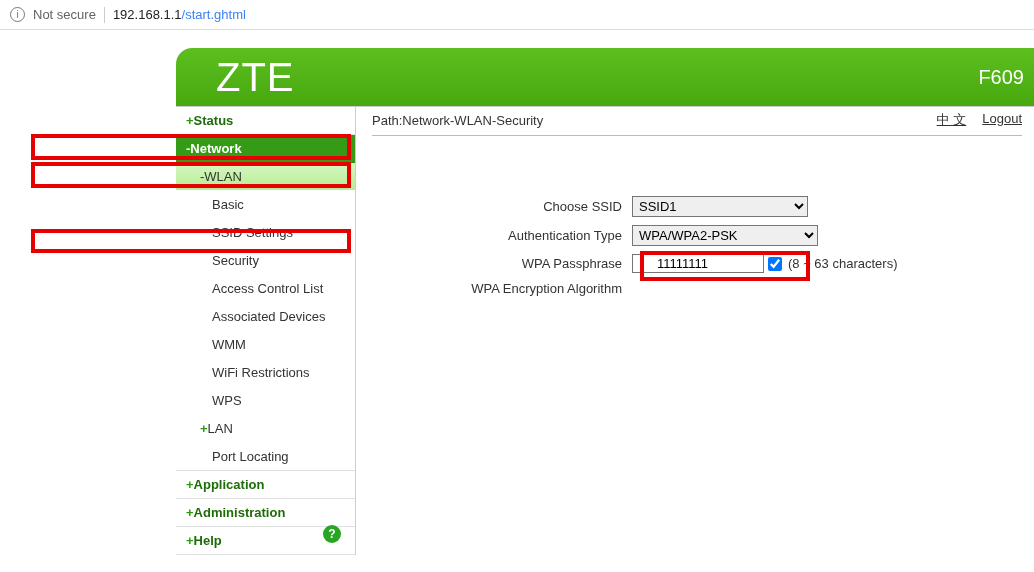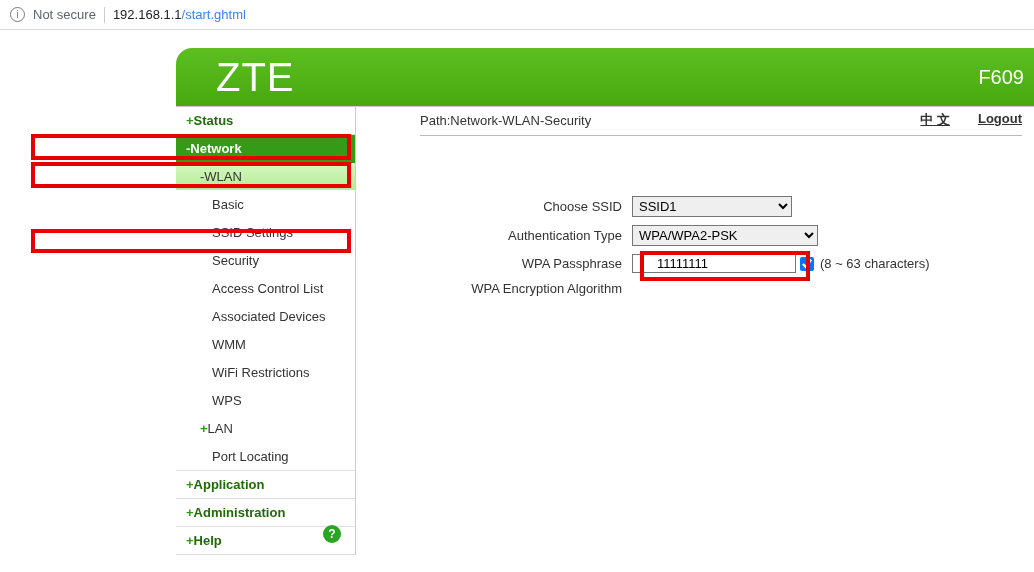--- a/index.html
+++ b/index.html
@@ -54,33 +54,33 @@
   .sidebar .help-icon {
     position:absolute; bottom:12px; right:14px; width:18px; height:18px; border-radius:50%;
     background:#28a522; color:#fff; display:flex; align-items:center; justify-content:center;
     font-size:12px; font-weight:bold;
   }
 
   
   .hl { position:absolute; border:4px solid #e60000; pointer-events:none; }
 
   .main { flex:1; padding: 4px 16px; }
-  .pathrow { display:flex; justify-content:space-between; align-items:center; border-bottom:1px solid #bbb; padding-bottom:6px;margin-left:48px; }
-  .pathrow .links { display:flex; gap:28px;font-weight:bold; }
+  .pathrow { display:flex; justify-content:space-between; align-items:center; border-bottom:1px solid #bbb; padding-bottom:6px; }
+  .pathrow .links { display:flex; gap:16px; }
   .pathrow .links a { color:#333; text-decoration:underline; cursor:pointer; }
 
   .form { margin-top: 60px; position:relative; }
   .row { display:flex; align-items:center; margin-bottom: 8px; }
   .row label { width: 260px; text-align:right; padding-right:10px; }
   .row select, .row input[type=text] {
     font-size:13px; padding:1px 2px; font-family:inherit;
   }
-  .row select { width: 160px; border:1px solid #767676; background:#efefef; }
+  .row select { width: 176px; border:1px solid #767676; background:#efefef; }
   .row select.wide { width: 186px; }
-  .row input[type=text] { width:164px; border:1px solid #767676;padding-left:24px; }
+  .row input[type=text] { width:132px; border:1px solid #767676;padding-left:24px; }
   .row .hint { margin-left:6px; }
   .row input[type=checkbox] { accent-color:#0075ff; margin-left:4px; width:14px; height:14px; }
 
   
   .pass-hl { position:absolute; border:4px solid #e60000; pointer-events:none; }
 </style>
 </head>
 <body>
 
 <div class="browser-bar">

